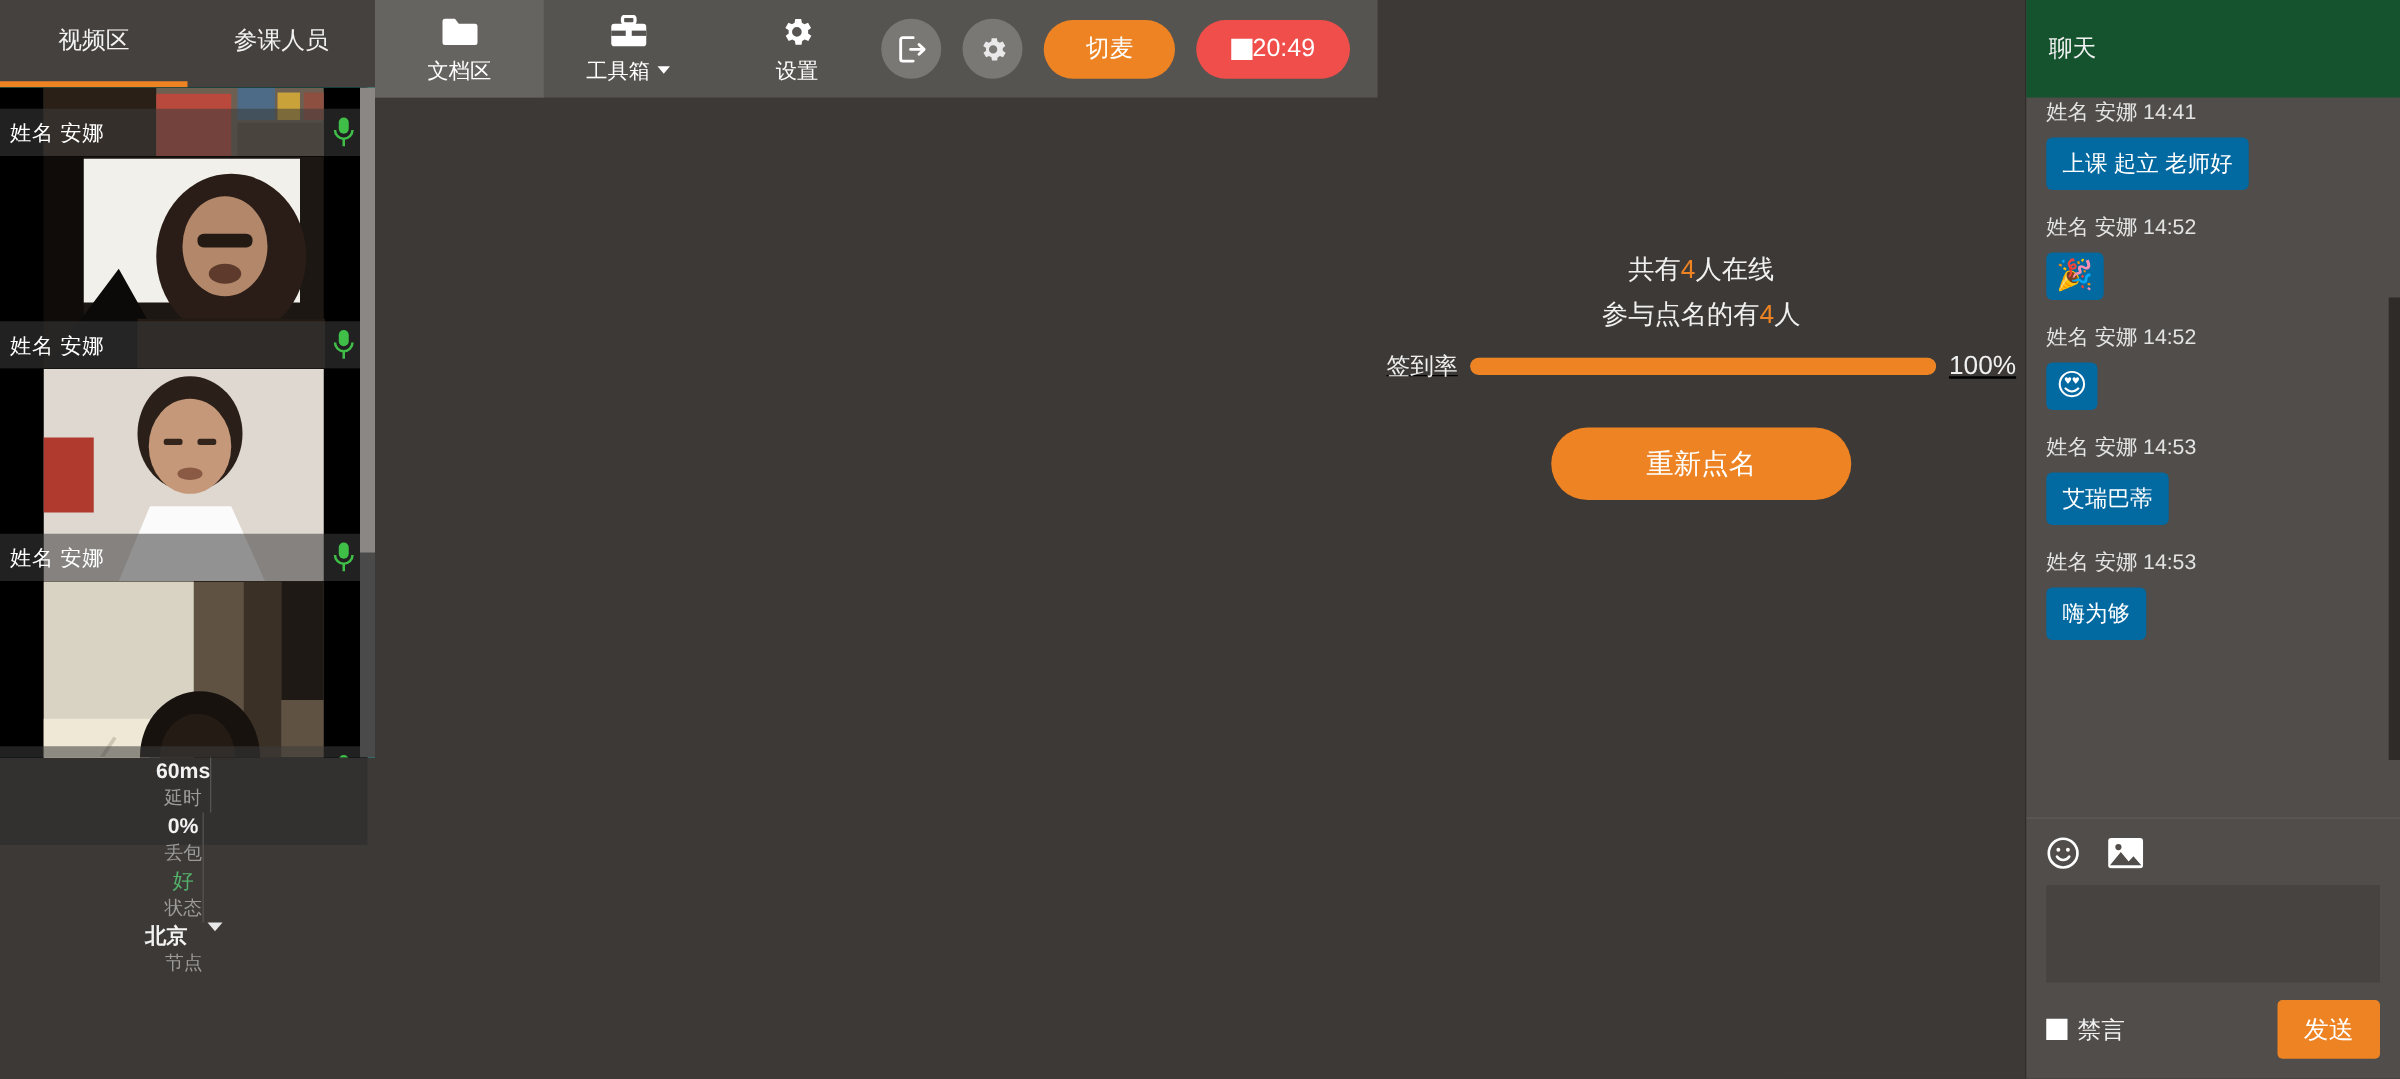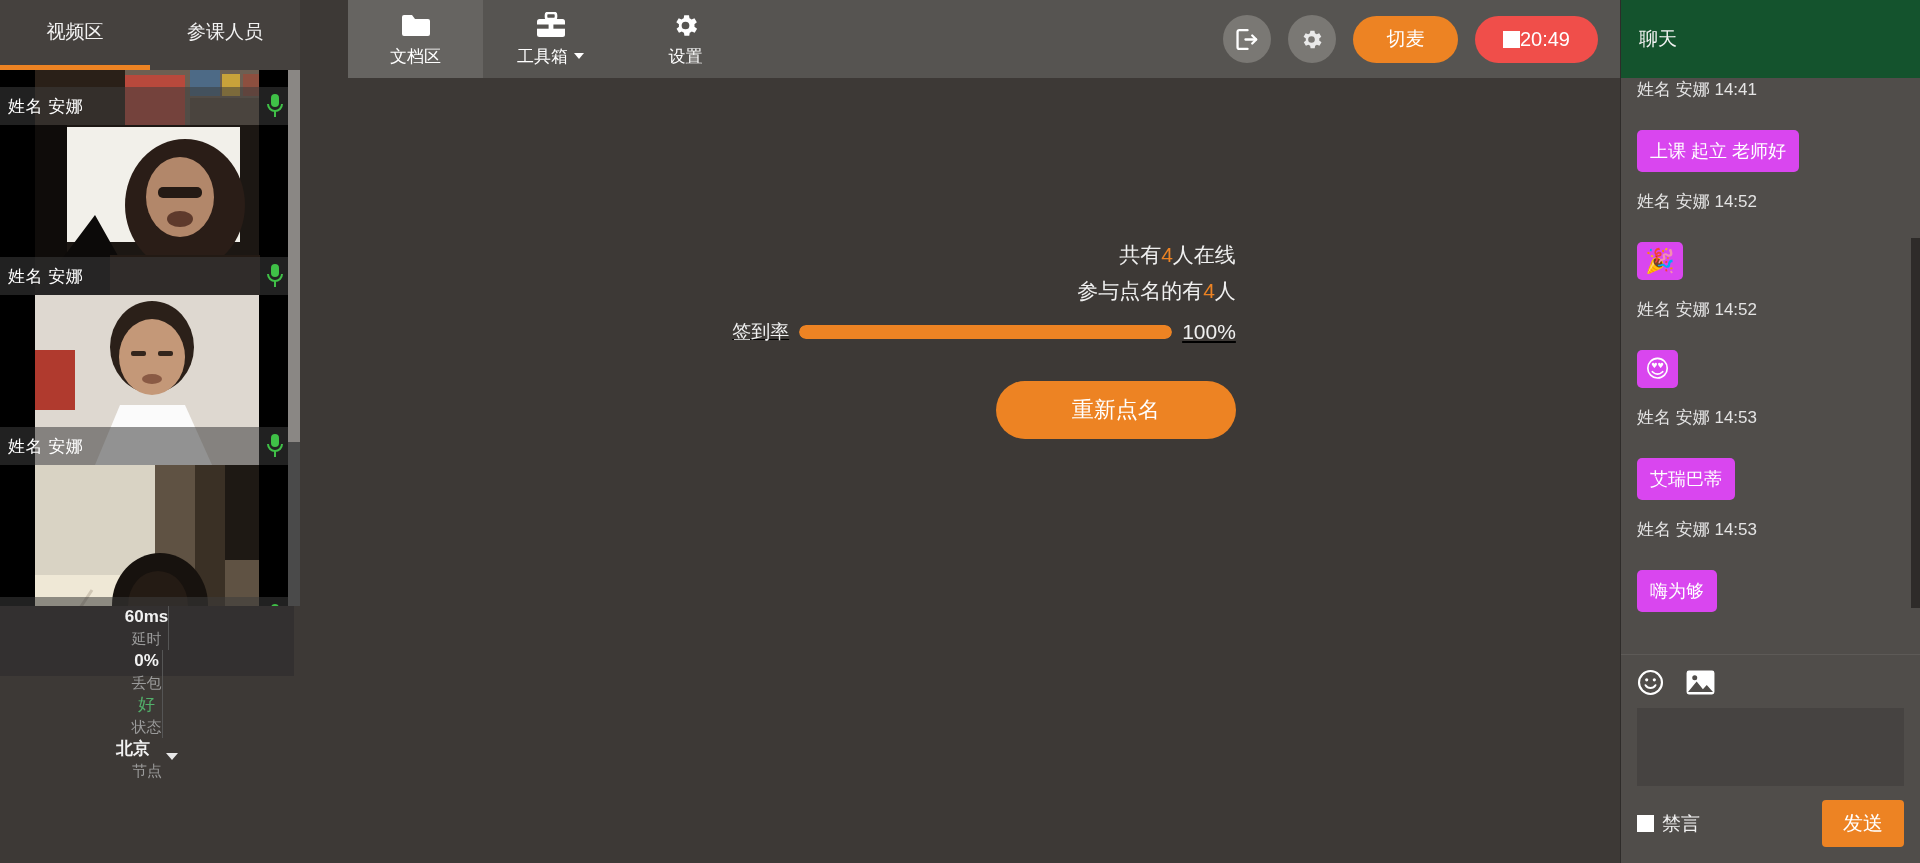--- a/index.html
+++ b/index.html
@@ -105,37 +105,36 @@
     display: flex; flex-direction: column;
     align-items: center; justify-content: center;
     border-right: 1px solid #555;
     position: relative;
   }
   .status-cell:last-child { border-right: none; }
   .status-val { font-size: 17px; color: #f2f2f2; font-weight: bold; line-height: 22px; }
   .status-val.good { color: #52b06a; font-weight: normal; }
   .status-lbl { font-size: 15px; color: #9b9b9b; line-height: 22px; }
   .node-cell { flex: 1 1 auto; }
-  .node-top { display: flex; align-items: flex-end; gap: 16px; }
+  .node-top { display: flex; align-items: flex-start; gap: 16px; }
   .caret-dn {
     width: 0; height: 0;
     border-left: 6px solid transparent;
     border-right: 6px solid transparent;
     border-top: 7px solid #e8e8e8;
     display: inline-block;
   }
 
   
   .center-col {
     flex: 1 1 auto;
     height: 678px;
-    display: flex; flex-direction: column;
+    display: flex; flex-direction: row;
     background: #3d3936;
     min-width: 0;
-    padding-left: 48px;
   }
   .topbar {
     height: 78px; flex: 0 0 78px;
     background: #565451;
     display: flex; flex-direction: row; align-items: stretch;
     position: relative;
   }
   .tool-item {
     width: 135px;
     display: flex; flex-direction: column;
@@ -178,21 +177,21 @@
   }
   .rec-square { width: 17px; height: 17px; background: #fff; }
 
   .stage {
     flex: 1 1 auto;
     position: relative;
     display: flex; align-items: center; justify-content: center;
   }
   .rollcall {
     margin-top: -80px;
-    display: flex; flex-direction: column; align-items: flex-end;
+    display: flex; flex-direction: column; align-items: center;
   }
   .rc-line {
     color: #f0f0f0; font-size: 21px;
     line-height: 36px; text-align: center;
   }
   .rc-num { color: #ed8323; }
   .rc-progress-row {
     display: flex; flex-direction: row; align-items: center;
     gap: 10px; margin-top: 10px; text-decoration: underline;
   }
@@ -237,26 +236,25 @@
     padding: 0 16px;
   }
   .chat-clip { position: relative; margin-top: -18px; }
   .chat-meta {
     color: #e4e4e4; font-size: 17px;
     margin-top: 18px; margin-bottom: 9px;
     white-space: nowrap;
   }
   .bubble {
     display: inline-block;
-    background: #d946ef;
+    background: #0369a1;
     border-radius: 5px;
     padding: 9px 13px;
     color: #fff; font-size: 18px;
     max-width: 230px;
-    margin-top: 20px;
   }
   .bubble.emoji {
     padding: 6px 8px;
     font-size: 24px;
     line-height: 26px;
   }
   .chat-scrollbar {
     position: absolute; top: 0; right: 0;
     width: 10px; height: 100%;
     background: transparent;

